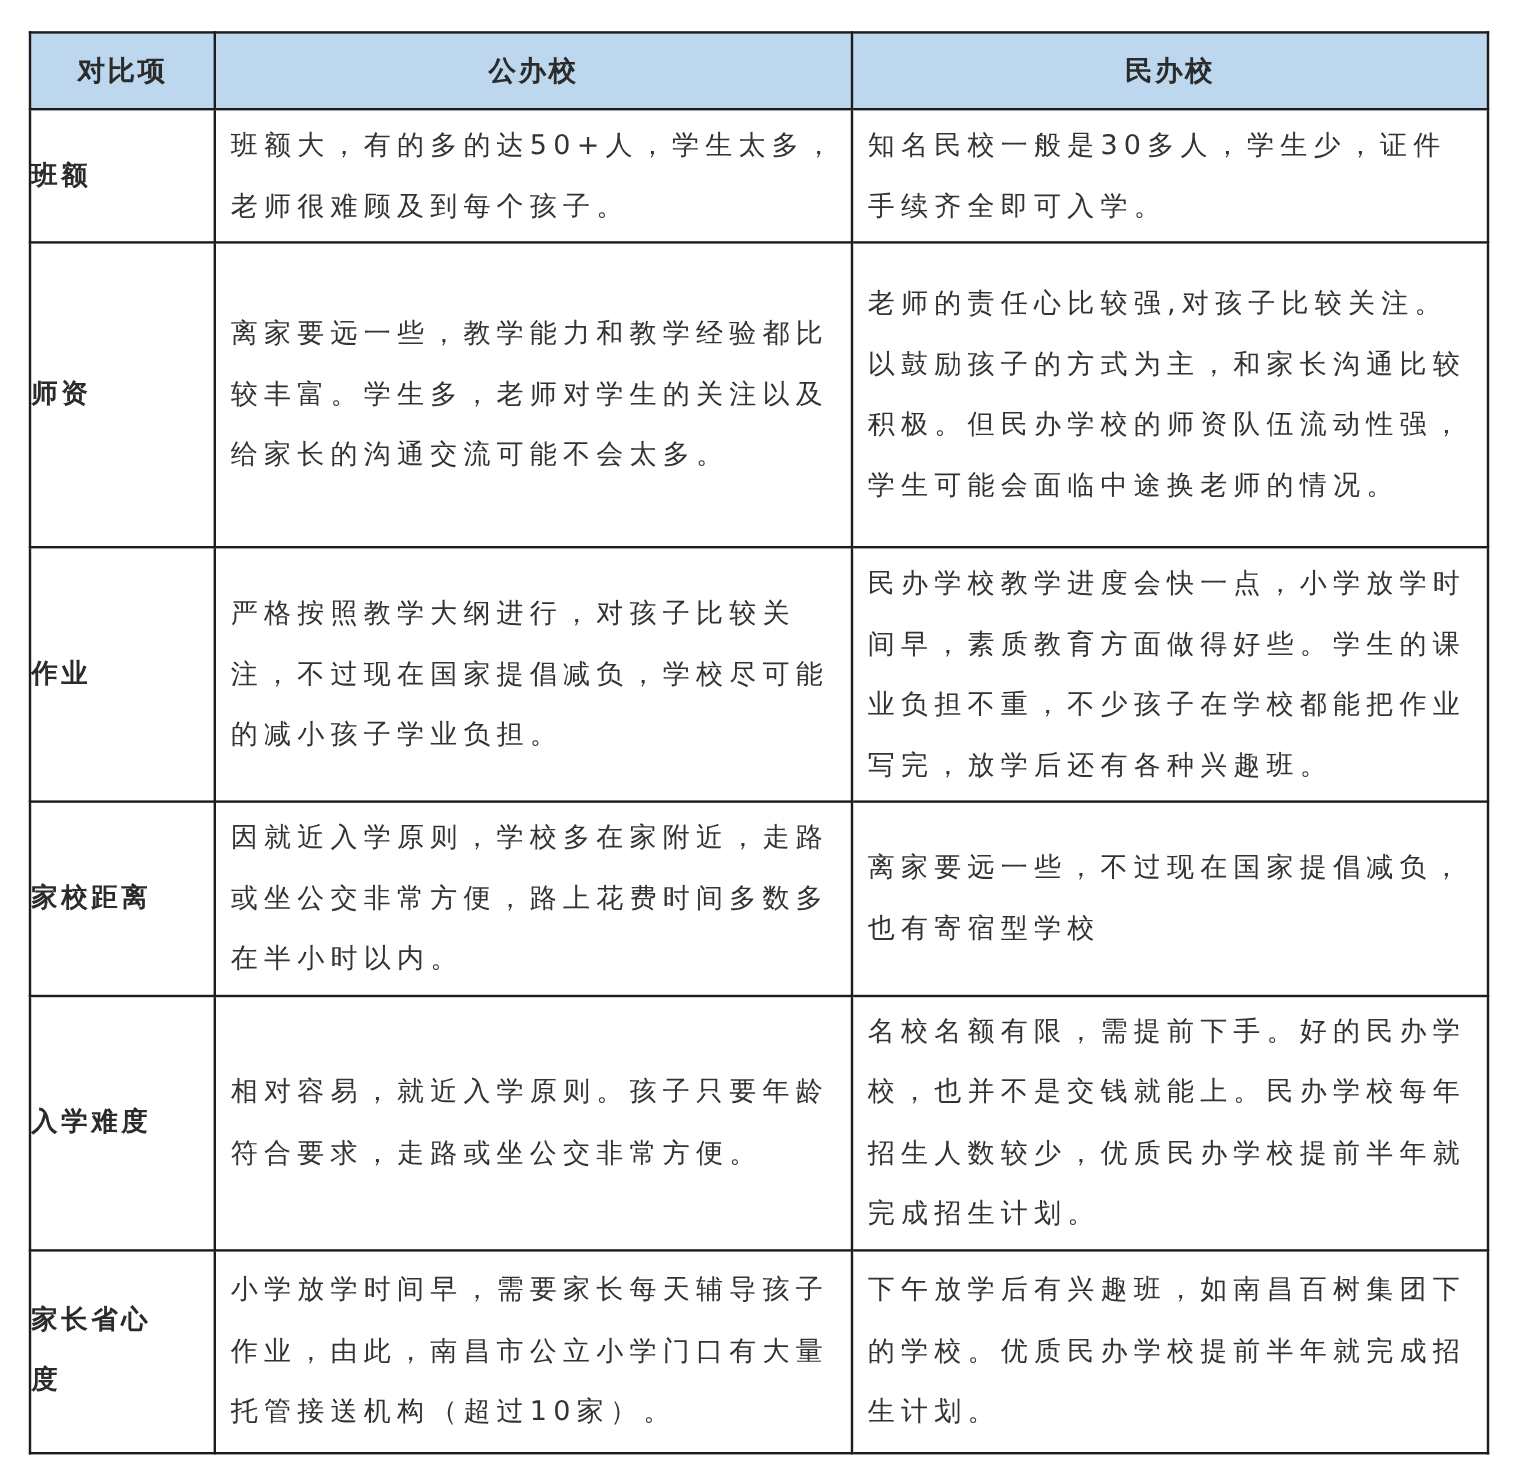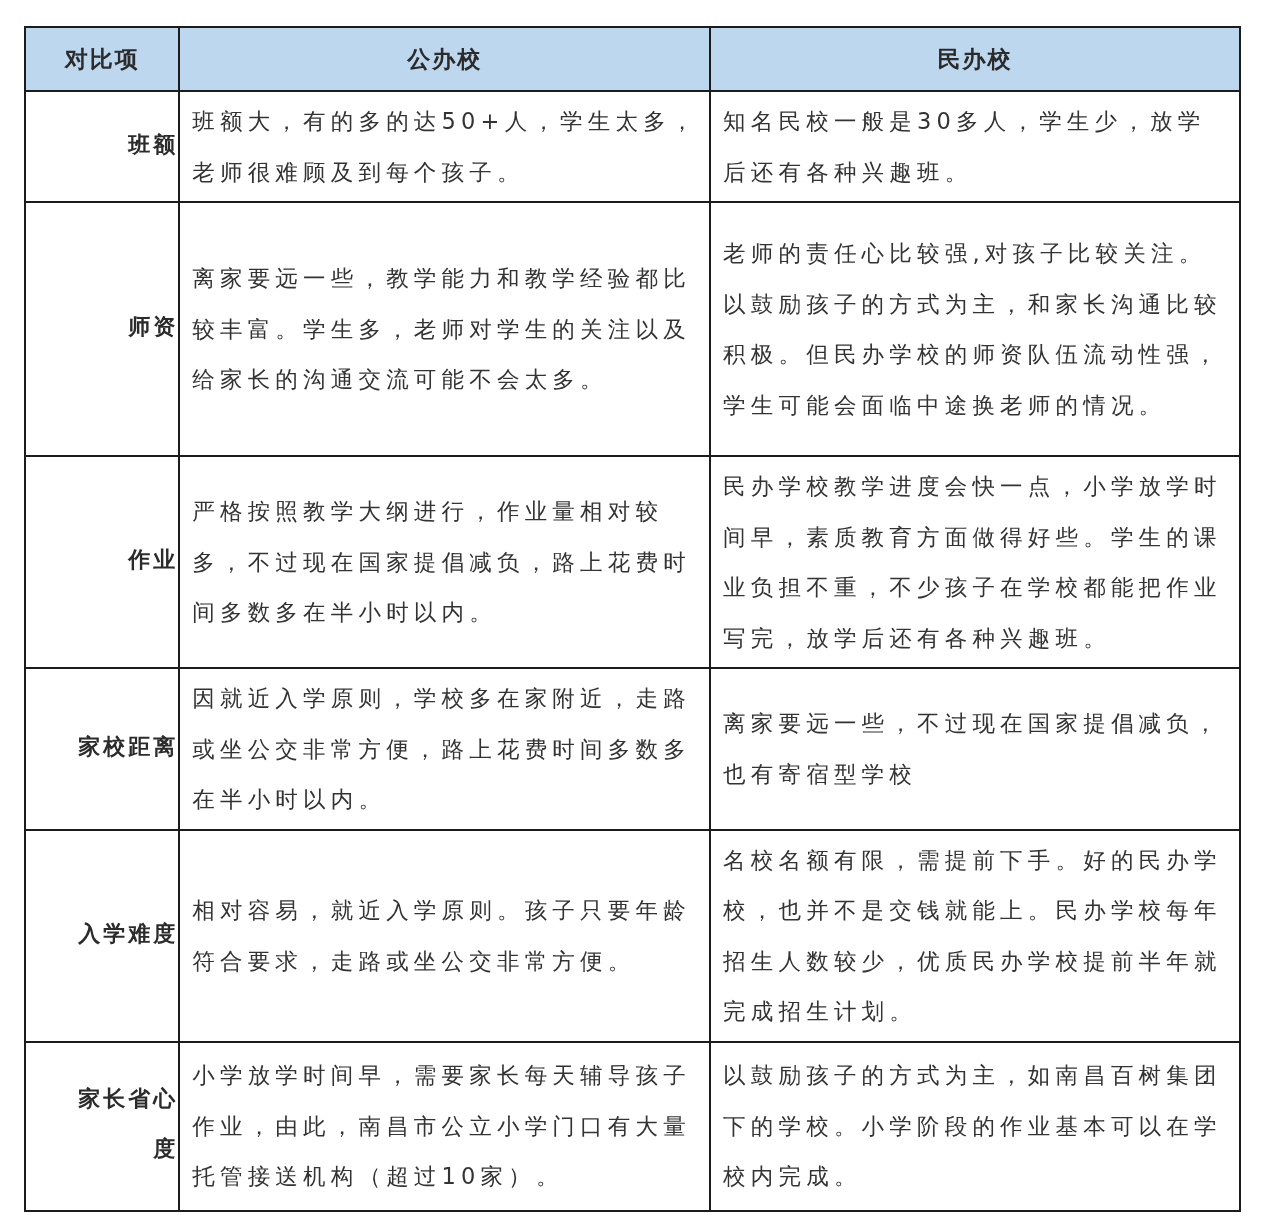--- a/index.html
+++ b/index.html
@@ -24,23 +24,23 @@
     font-weight: bold;
     text-align: center;
     vertical-align: middle;
     letter-spacing: 2px;
     color: #2b2b2b;
   }
   .col-item { width: 154px; }
   .col-pub { width: 530px; }
   .col-pri { width: 529px; }
   .item-cell {
-    text-align: right; vertical-align: middle;
+    text-align: left; vertical-align: middle;
     font-size: 22px; font-weight: bold; letter-spacing: 3px;
-    line-height: 50px; color: #2b2b2b; font-family: Liberation Mono, monospace;
+    line-height: 50px; color: #2b2b2b;
   }
   .item-cell span { display: inline-block; width: 120px; }
   .text-cell {
     vertical-align: middle;
     font-size: 22.5px;
     letter-spacing: 5.2px;
     line-height: 50.5px;
     padding: 4px 8px 4px 12px !important;
     color: #333333;
     word-break: break-all;
@@ -65,41 +65,41 @@
     <tr>
       <th>对比项</th>
       <th>公办校</th>
       <th>民办校</th>
     </tr>
   </thead>
   <tbody>
     <tr class="r1">
       <td class="item-cell"><span>班额</span></td>
       <td class="text-cell">班额大，有的多的达50+人，学生太多，老师很难顾及到每个孩子。</td>
-      <td class="text-cell">知名民校一般是30多人，学生少，放学后还有各种兴趣班。</td>
+      <td class="text-cell">知名民校一般是30多人，学生少，证件手续齐全即可入学。</td>
     </tr>
     <tr class="r2">
       <td class="item-cell"><span>师资</span></td>
       <td class="text-cell">离家要远一些，教学能力和教学经验都比较丰富。学生多，老师对学生的关注以及给家长的沟通交流可能不会太多。</td>
       <td class="text-cell">老师的责任心比较强,对孩子比较关注。以鼓励孩子的方式为主，和家长沟通比较积极。但民办学校的师资队伍流动性强，学生可能会面临中途换老师的情况。</td>
     </tr>
     <tr class="r3">
       <td class="item-cell"><span>作业</span></td>
-      <td class="text-cell">严格按照教学大纲进行，作业量相对较多，不过现在国家提倡减负，路上花费时间多数多在半小时以内。</td>
+      <td class="text-cell">严格按照教学大纲进行，对孩子比较关注，不过现在国家提倡减负，学校尽可能的减小孩子学业负担。</td>
       <td class="text-cell">民办学校教学进度会快一点，小学放学时间早，素质教育方面做得好些。学生的课业负担不重，不少孩子在学校都能把作业写完，放学后还有各种兴趣班。</td>
     </tr>
     <tr class="r4">
       <td class="item-cell"><span>家校距离</span></td>
       <td class="text-cell">因就近入学原则，学校多在家附近，走路或坐公交非常方便，路上花费时间多数多在半小时以内。</td>
       <td class="text-cell">离家要远一些，不过现在国家提倡减负，也有寄宿型学校</td>
     </tr>
     <tr class="r5">
       <td class="item-cell"><span>入学难度</span></td>
       <td class="text-cell">相对容易，就近入学原则。孩子只要年龄符合要求，走路或坐公交非常方便。</td>
       <td class="text-cell">名校名额有限，需提前下手。好的民办学校，也并不是交钱就能上。民办学校每年招生人数较少，优质民办学校提前半年就完成招生计划。</td>
     </tr>
     <tr class="r6">
       <td class="item-cell"><span>家长省心度</span></td>
       <td class="text-cell">小学放学时间早，需要家长每天辅导孩子作业，由此，南昌市公立小学门口有大量托管接送机构（超过10家）。</td>
-      <td class="text-cell">以鼓励孩子的方式为主，如南昌百树集团下的学校。小学阶段的作业基本可以在学校内完成。</td>
+      <td class="text-cell">下午放学后有兴趣班，如南昌百树集团下的学校。优质民办学校提前半年就完成招生计划。</td>
     </tr>
   </tbody>
 </table>
 
 </body></html>

